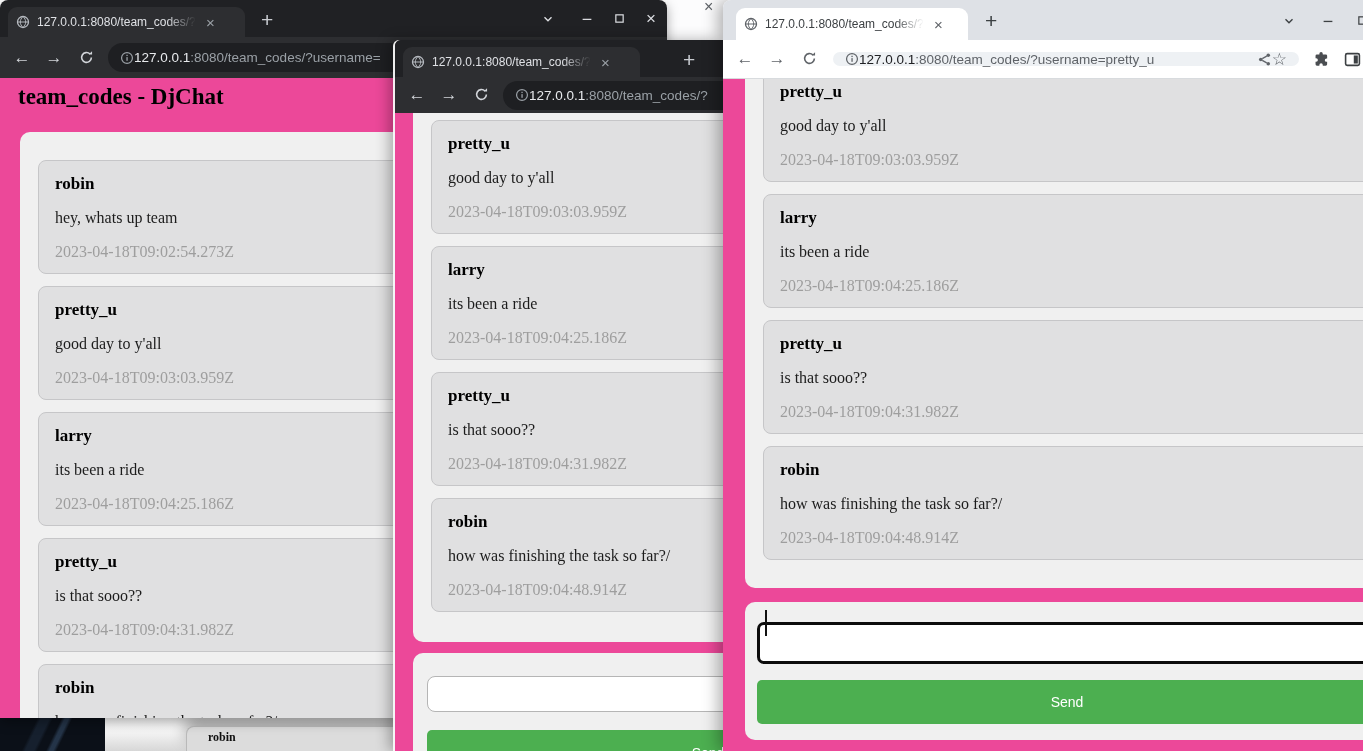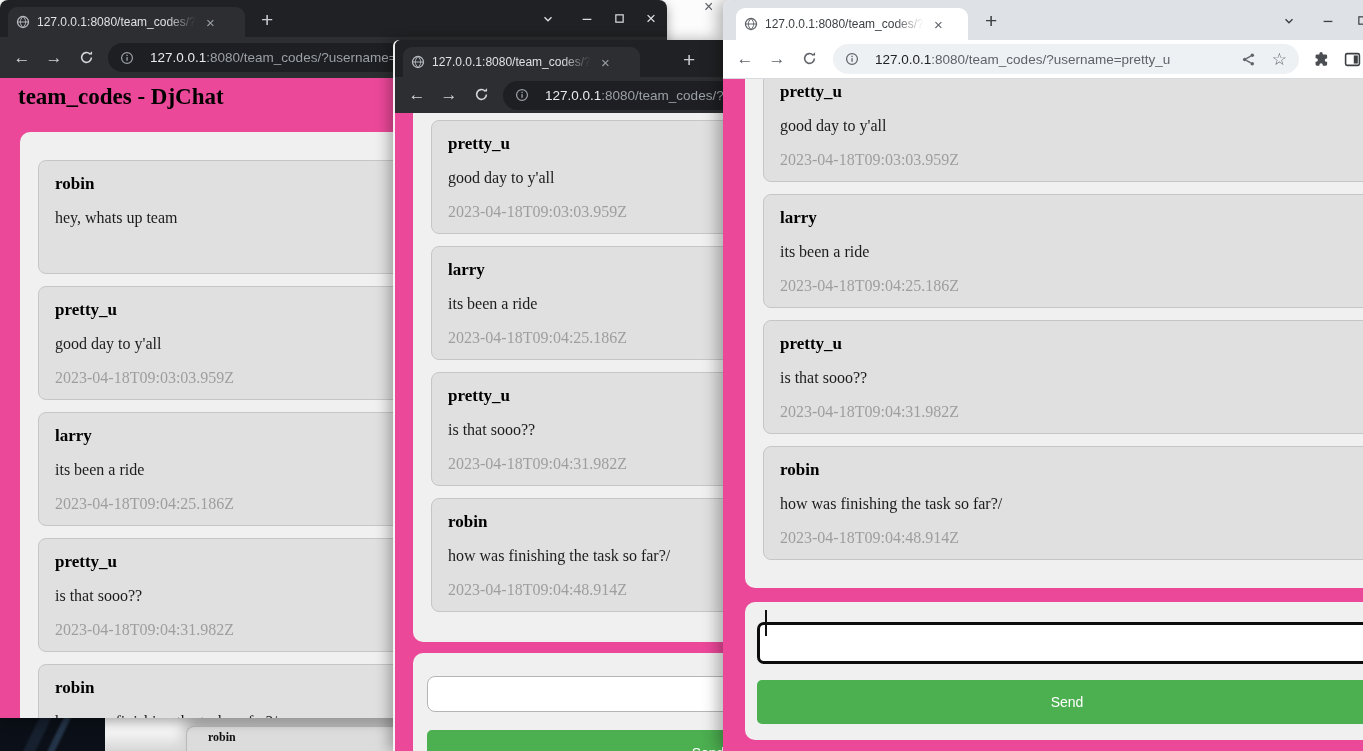--- a/index.html
+++ b/index.html
@@ -31,24 +31,24 @@
   .dark .winctl { color:#dadce0; }
   .light .winctl { color:#3c4043; }
   .winctl svg, .tab svg { display:block; }
   .toolbar { position:absolute; left:0; right:0; display:flex; align-items:center; }
   .dark .toolbar { background:#2d2e31; top:37px; height:41px; padding:0 6px; }
   .light .toolbar { background:#ffffff; top:40px; height:39px; padding:0 6px;
                     border-bottom:1px solid #d8dbde; }
   .nav-icon { width:32px; text-align:center; font-size:17px; flex:0 0 auto; }
   .dark .nav-icon { color:#d2d5da; }
   .light .nav-icon { color:#5f6368; }
-  .omnibox { display:flex; align-items:center; gap:16px; border-radius:16px;
+  .omnibox { display:flex; align-items:center; gap:0; border-radius:16px;
              padding:0 12px; flex:1 1 auto; min-width:0; }
   .dark .omnibox { background:#1e1f22; height:29px; }
-  .light .omnibox { background:#eef1f4; height:30px; }
+  .light .omnibox { background:#eef1f4; height:14px; }
   .url { font-size:13.5px; white-space:nowrap; overflow:hidden; }
   .dark .u-host { color:#e8eaed; } .dark .u-rest { color:#9aa0a6; }
   .light .u-host { color:#202124; } .light .u-rest { color:#5f6368; }
   .page { position:absolute; left:0; right:0; bottom:0; background:#ec4899; overflow:hidden; }
   .dark .page { top:78px; }
   .light .page { top:79px; }
   
   .page-title { position:absolute; left:18px; top:6px;
     font-family:"Liberation Serif", serif; font-weight:bold; font-size:23px; color:#000; }
   .msg-container { position:absolute; background:#f0f0f0; border-radius:10px;
@@ -170,20 +170,21 @@
         </span>
         <span class="url"><span class="u-host">127.0.0.1</span><span class="u-rest">:8080/team_codes/?username=</span></span>
       </div>
     </div>
     <div class="page">
       <div class="page-title">team_codes - DjChat</div>
       <div class="msg-container" id="c-left">
         <div class="card">
           <div class="m-user">robin</div>
           <div class="m-text">hey, whats up team</div>
+          <div class="m-time">2023-04-18T09:02:54.273Z</div>
         </div>
         <div class="card">
           <div class="m-user">pretty_u</div>
           <div class="m-text">good day to y'all</div>
           <div class="m-time">2023-04-18T09:03:03.959Z</div>
         </div>
         <div class="card">
           <div class="m-user">larry</div>
           <div class="m-text">its been a ride</div>
           <div class="m-time">2023-04-18T09:04:25.186Z</div>

